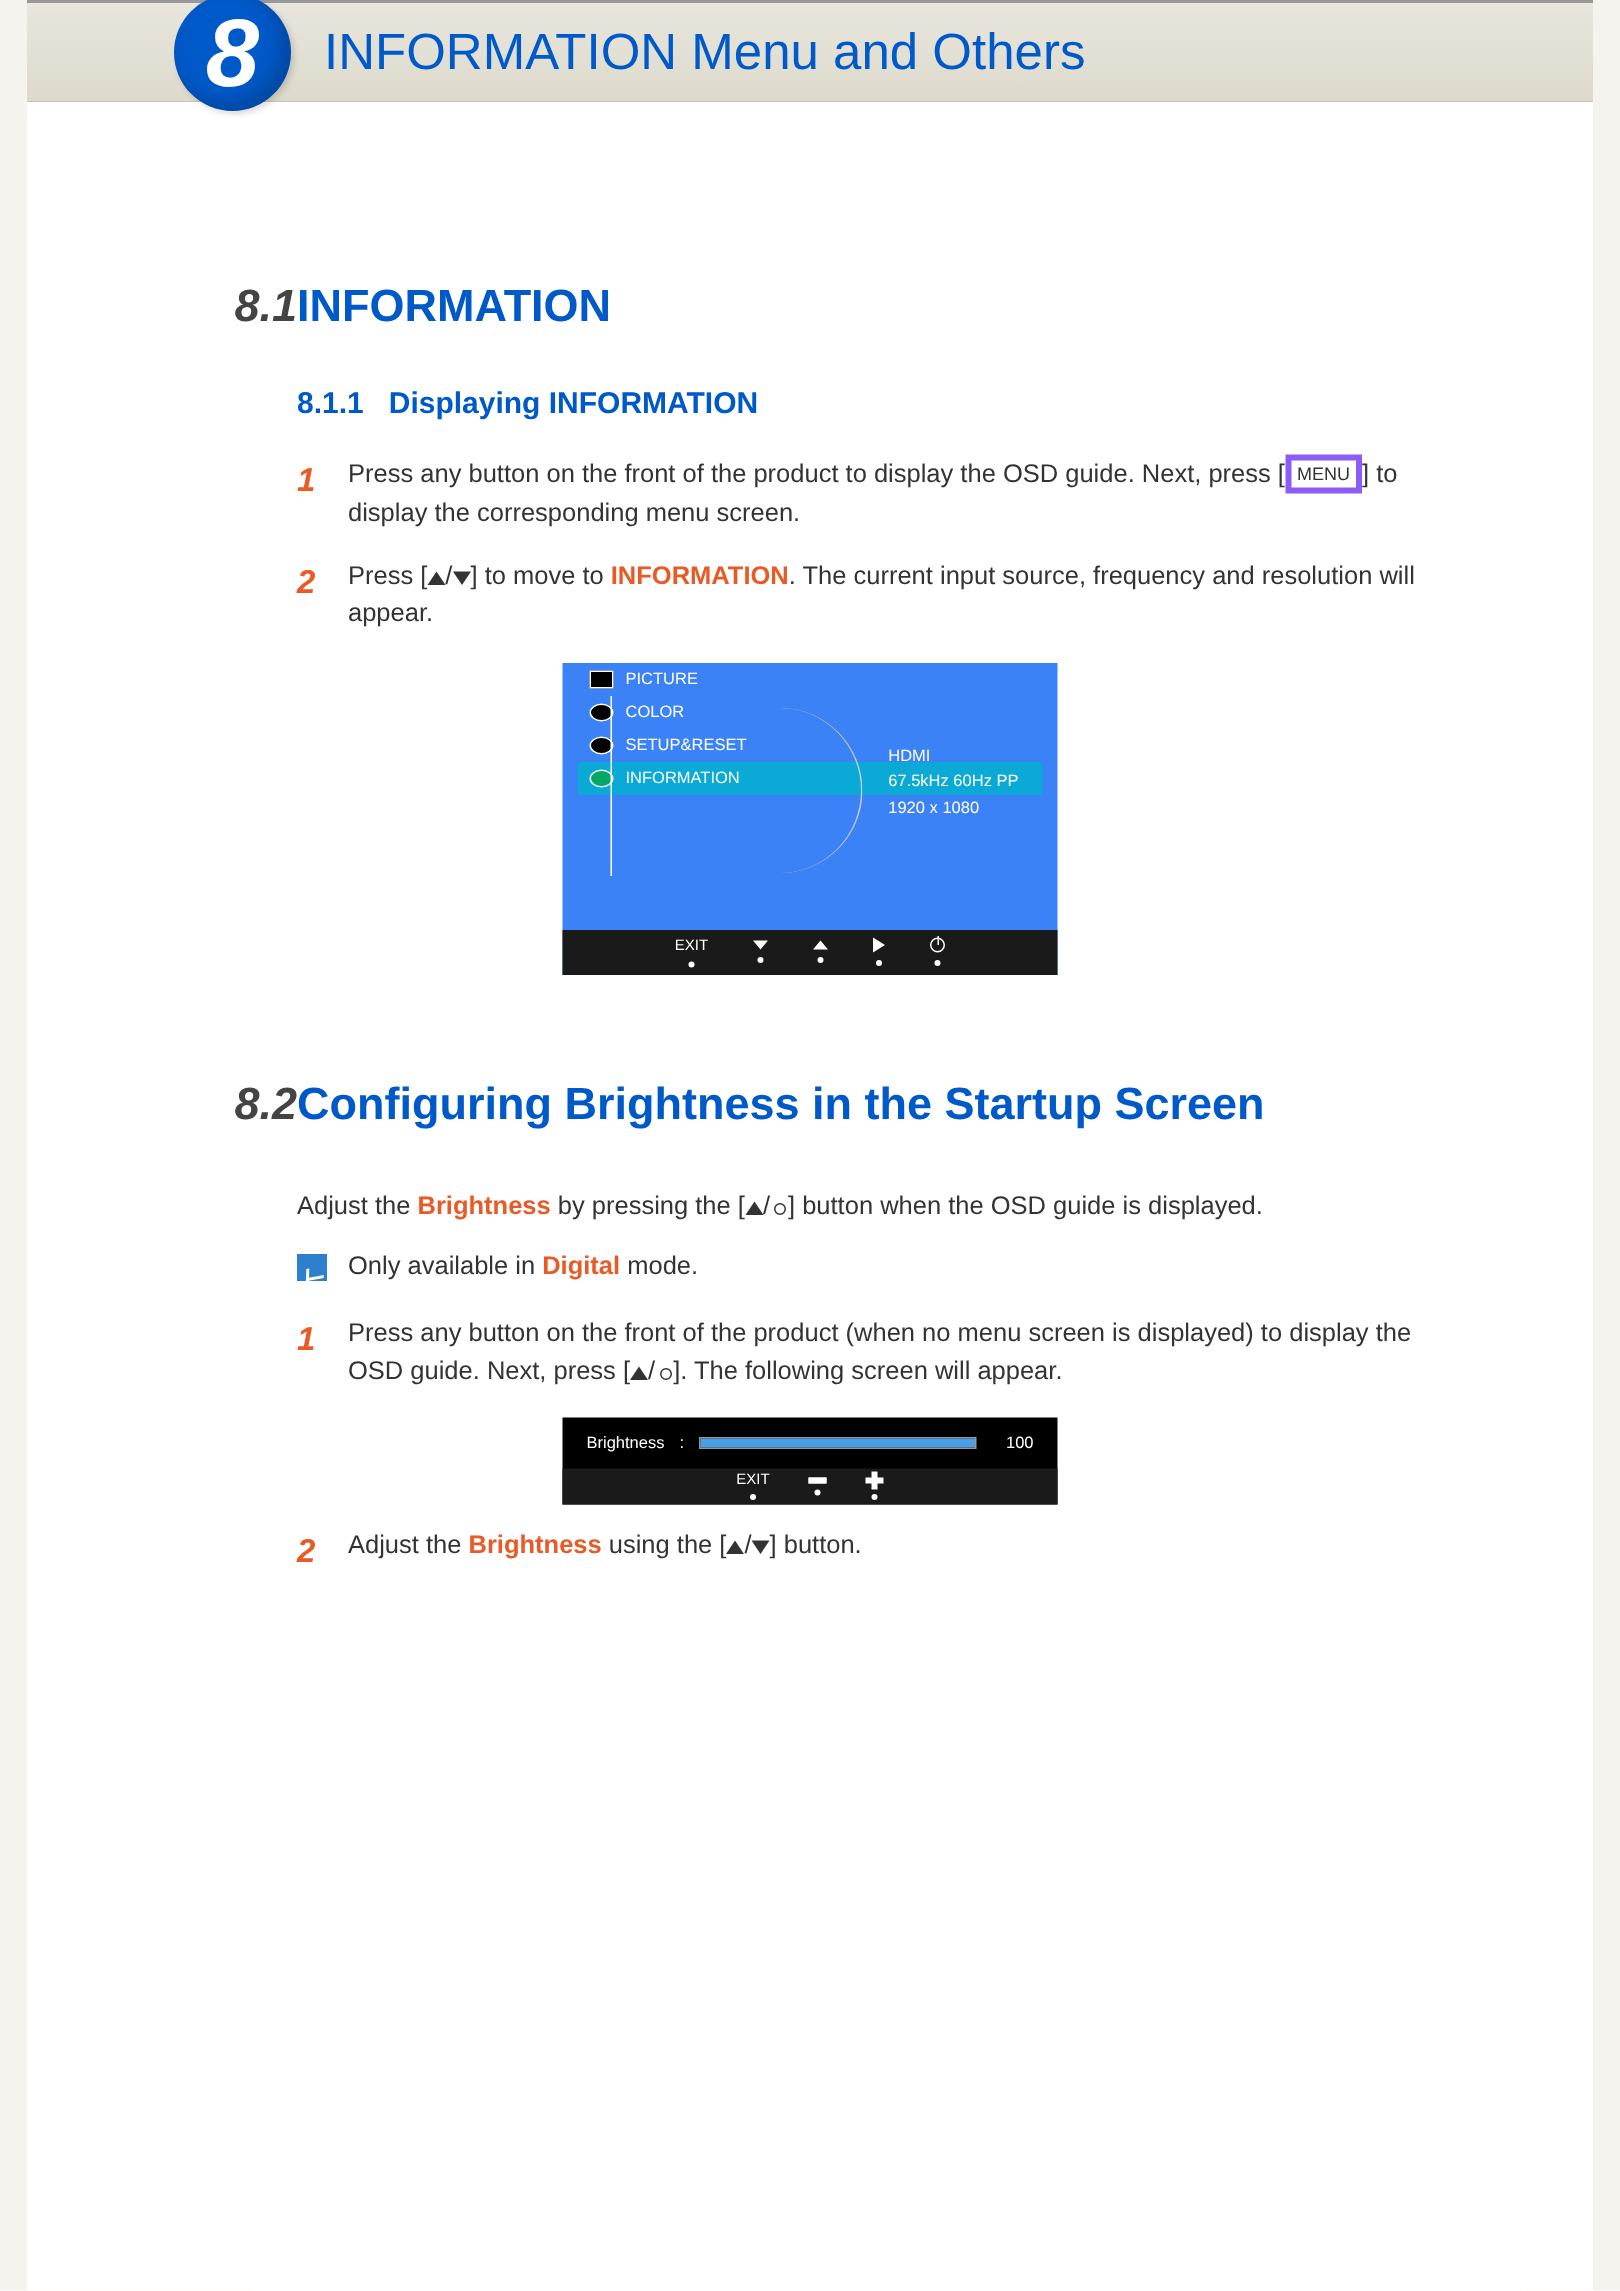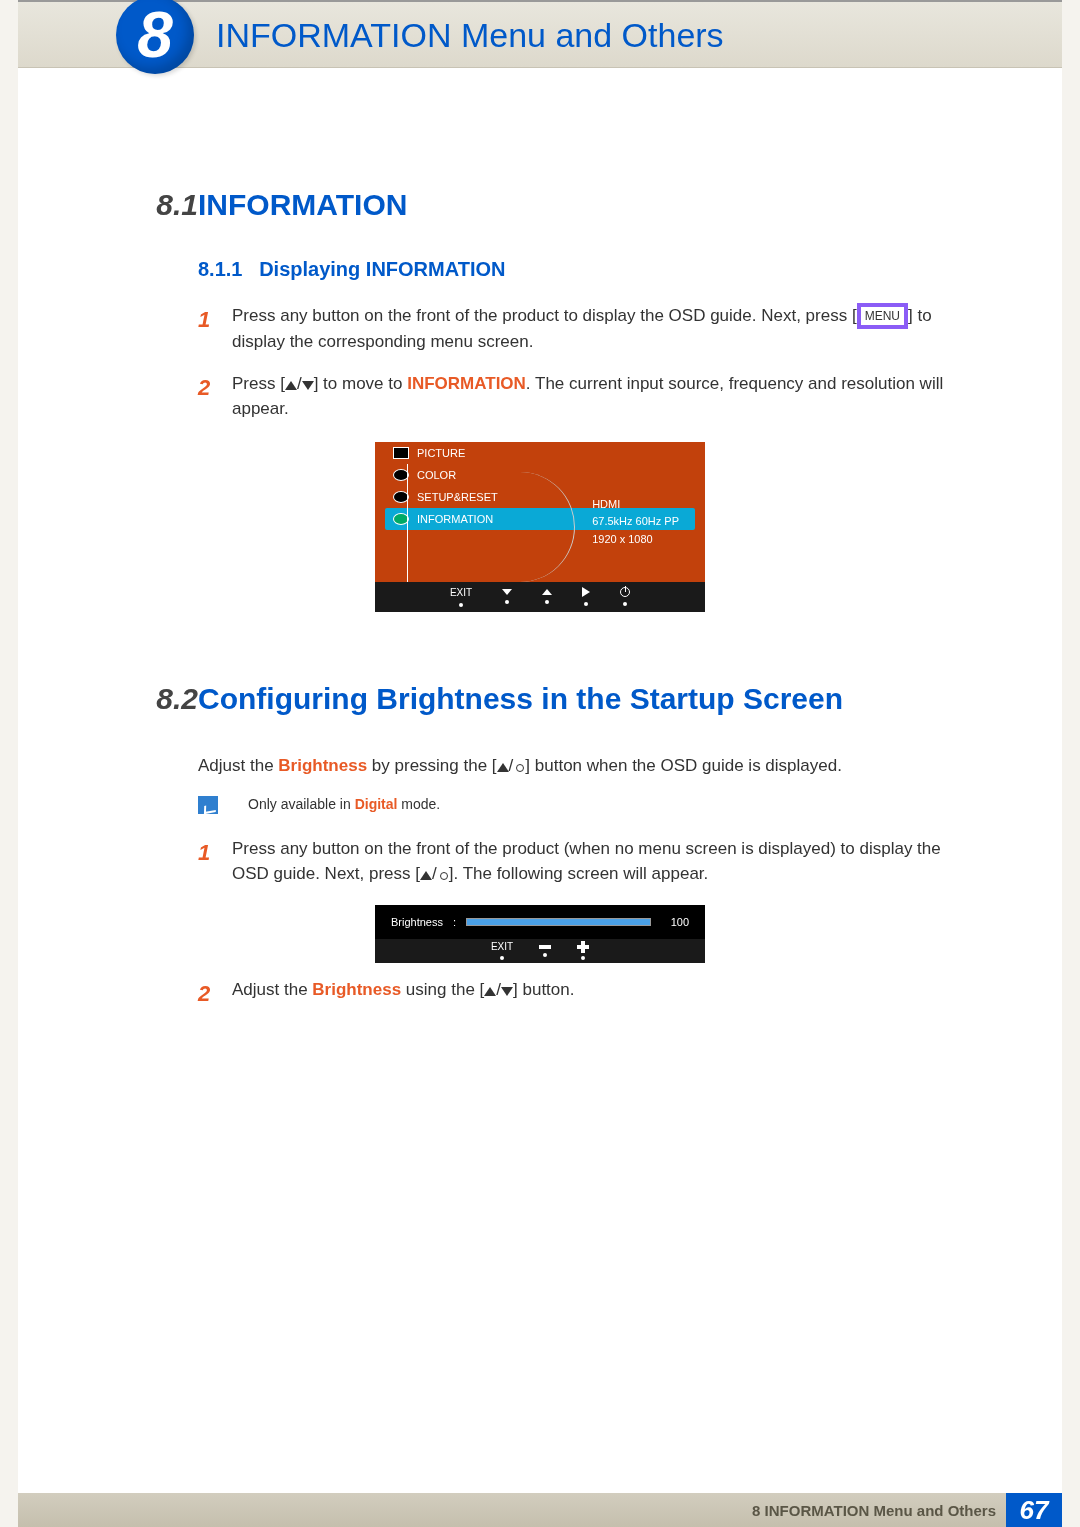--- a/index.html
+++ b/index.html
@@ -13,37 +13,37 @@
   .sec-num { color: #444; font-size: 30px; font-weight: bold; font-style: italic; width: 80px; }
   .sec-title { color: #0059c9; font-size: 30px; font-weight: bold; }
   .sec-desc { margin: 40px 0 0 80px; font-size: 17px; color: #333; }
   .subsec { margin: 36px 0 0 80px; color: #0059c9; font-size: 20px; font-weight: bold; }
   .steps { margin: 22px 0 0 80px; }
   .step { display: flex; margin-bottom: 16px; font-size: 17px; line-height: 1.5; }
   .step-num { color: #e85a26; font-size: 22px; font-style: italic; font-weight: 600; width: 34px; flex-shrink: 0; }
   .step-body { flex: 1; }
   .menu-key { display: inline-block; border: 4px solid #8b5cf6; padding: 0 4px; font-size: 12px; vertical-align: 1px; }
   .hl { color: #e85a26; font-weight: bold; }
-  .osd1 { width: 330px; height: 170px; background: #c2410c; margin: 20px auto 0; position: relative; color: #fff; font-size: 11px; }
+  .osd1 { width: 330px; height: 208px; background: #3b82f6; margin: 20px auto 0; position: relative; color: #fff; font-size: 11px; }
   .osd1 .tree-line { position: absolute; left: 32px; top: 22px; width: 1px; height: 120px; background: #fff; }
   .osd1 .row { display: flex; align-items: center; gap: 8px; padding: 5px 0 5px 18px; }
   .osd1 .ic { width: 16px; height: 12px; background:#000; border:1px solid #fff; display:inline-block; }
   .osd1 .row.sel { background: #0aa9d6; margin: 0 10px; padding-left:8px; border-radius:2px; }
   .osd1 .info-box { position: absolute; right: 26px; top: 54px; text-align: left; font-size: 11px; line-height: 1.6; }
   .osd1 .curve { position:absolute; left:120px; top:30px; width:80px; height:110px; border-right:1px solid #ccc; border-radius: 0 60px 60px 0; }
   .osd1 .footer { position: absolute; bottom: 0; left: 0; right: 0; height: 30px; background: #1a1a1a; display:flex; align-items:center; justify-content:center; gap:30px; font-size:10px; }
   .osd1 .footer .tri { width:0;height:0;border-left:5px solid transparent;border-right:5px solid transparent;}
   .osd1 .footer .tri.dn{border-top:6px solid #fff;}
   .osd1 .footer .tri.up{border-bottom:6px solid #fff;}
   .osd1 .footer .play{width:0;height:0;border-top:5px solid transparent;border-bottom:5px solid transparent;border-left:8px solid #fff;}
   .osd1 .footer .pwr{width:10px;height:10px;border:1px solid #fff;border-radius:50%;position:relative;}
   .osd1 .footer .pwr::after{content:"";position:absolute;left:4px;top:-2px;width:1px;height:6px;background:#fff;}
   .footer-dot { display:inline-block; width:4px;height:4px;background:#fff;border-radius:50%; margin-top:2px;}
   .sec2-row { display:flex; align-items:baseline; margin-top: 70px; }
-  .note { display:flex; align-items:flex-start; gap:30px; margin: 20px 0 0 80px; font-size:14px; }
+  .note { display:flex; align-items:flex-end; gap:14px; margin: 20px 0 0 80px; font-size:17px; }
   .note-icon { width:20px; height:18px; background:#2f7fcf; position:relative; }
   .note-icon::after{ content:""; position:absolute; right:2px; bottom:1px; width:10px; height:6px; border-left:2px solid #fff; border-bottom:2px solid #fff; transform:rotate(-10deg) skewX(-12deg);}
   .osd2 { width: 330px; height: 58px; background:#000; margin: 18px auto 0; color:#fff; font-size:11px; position:relative; }
   .osd2 .top { display:flex; align-items:center; height:34px; padding:0 16px; gap:10px; }
   .osd2 .bar { flex:1; height:8px; border:1px solid #999; position:relative; }
   .osd2 .bar-fill { position:absolute; left:0; top:0; bottom:0; width:100%; background:#4aa0e6; }
   .osd2 .val { width:28px; text-align:right; }
   .osd2 .bot { height:24px; background:#1a1a1a; display:flex; align-items:center; justify-content:center; gap:26px; font-size:10px;}
   .osd2 .minus{width:12px;height:4px;background:#fff;border:1px solid #fff;}
   .osd2 .plus{width:12px;height:10px;position:relative;}
@@ -198,18 +198,14 @@
       <div class="step">
         <div class="step-num">2</div>
         <div class="step-body">
           <span>Adjust the </span><span class="hl">Brightness</span><span> using the [</span><span class="up-tri"></span>/<span class="dn-tri"></span><span>] button.</span>
         </div>
       </div>
     </div>
 
   </div>
 
-  <div class="page-footer">
-    <span class="ft-text">8 INFORMATION Menu and Others</span>
-    <span class="pg">67</span>
-  </div>
 
 </div>
 
 </body></html>

